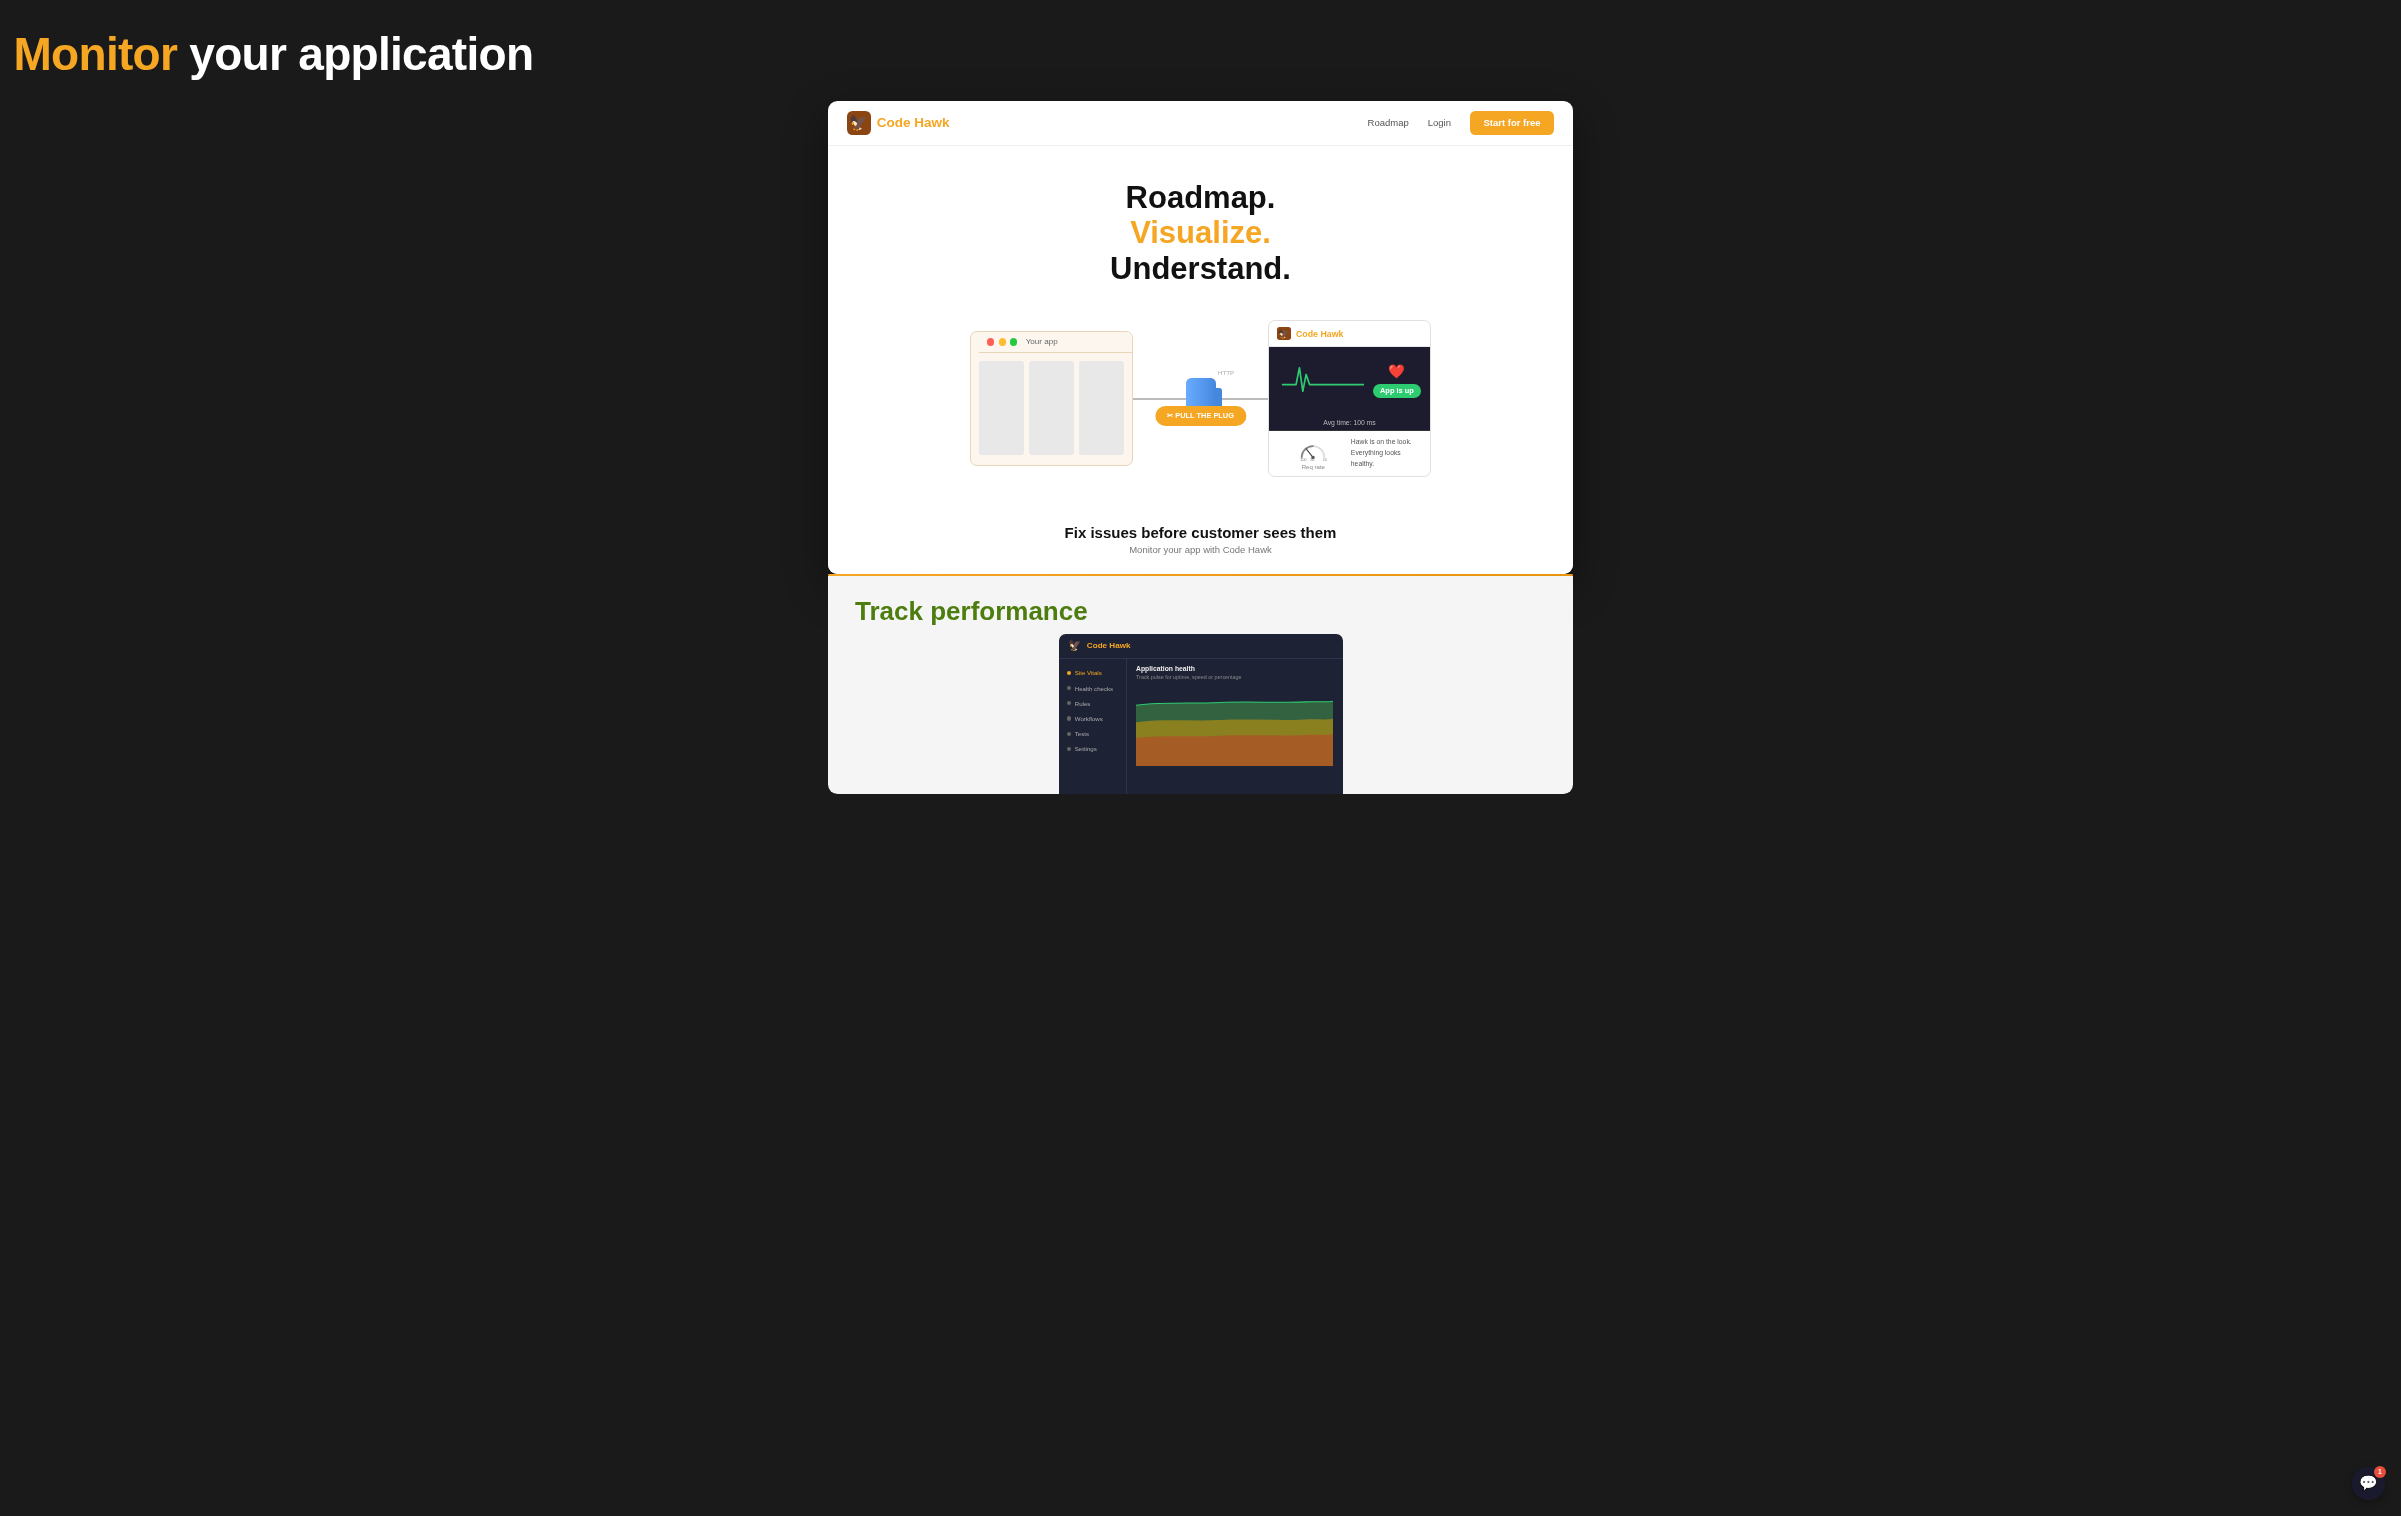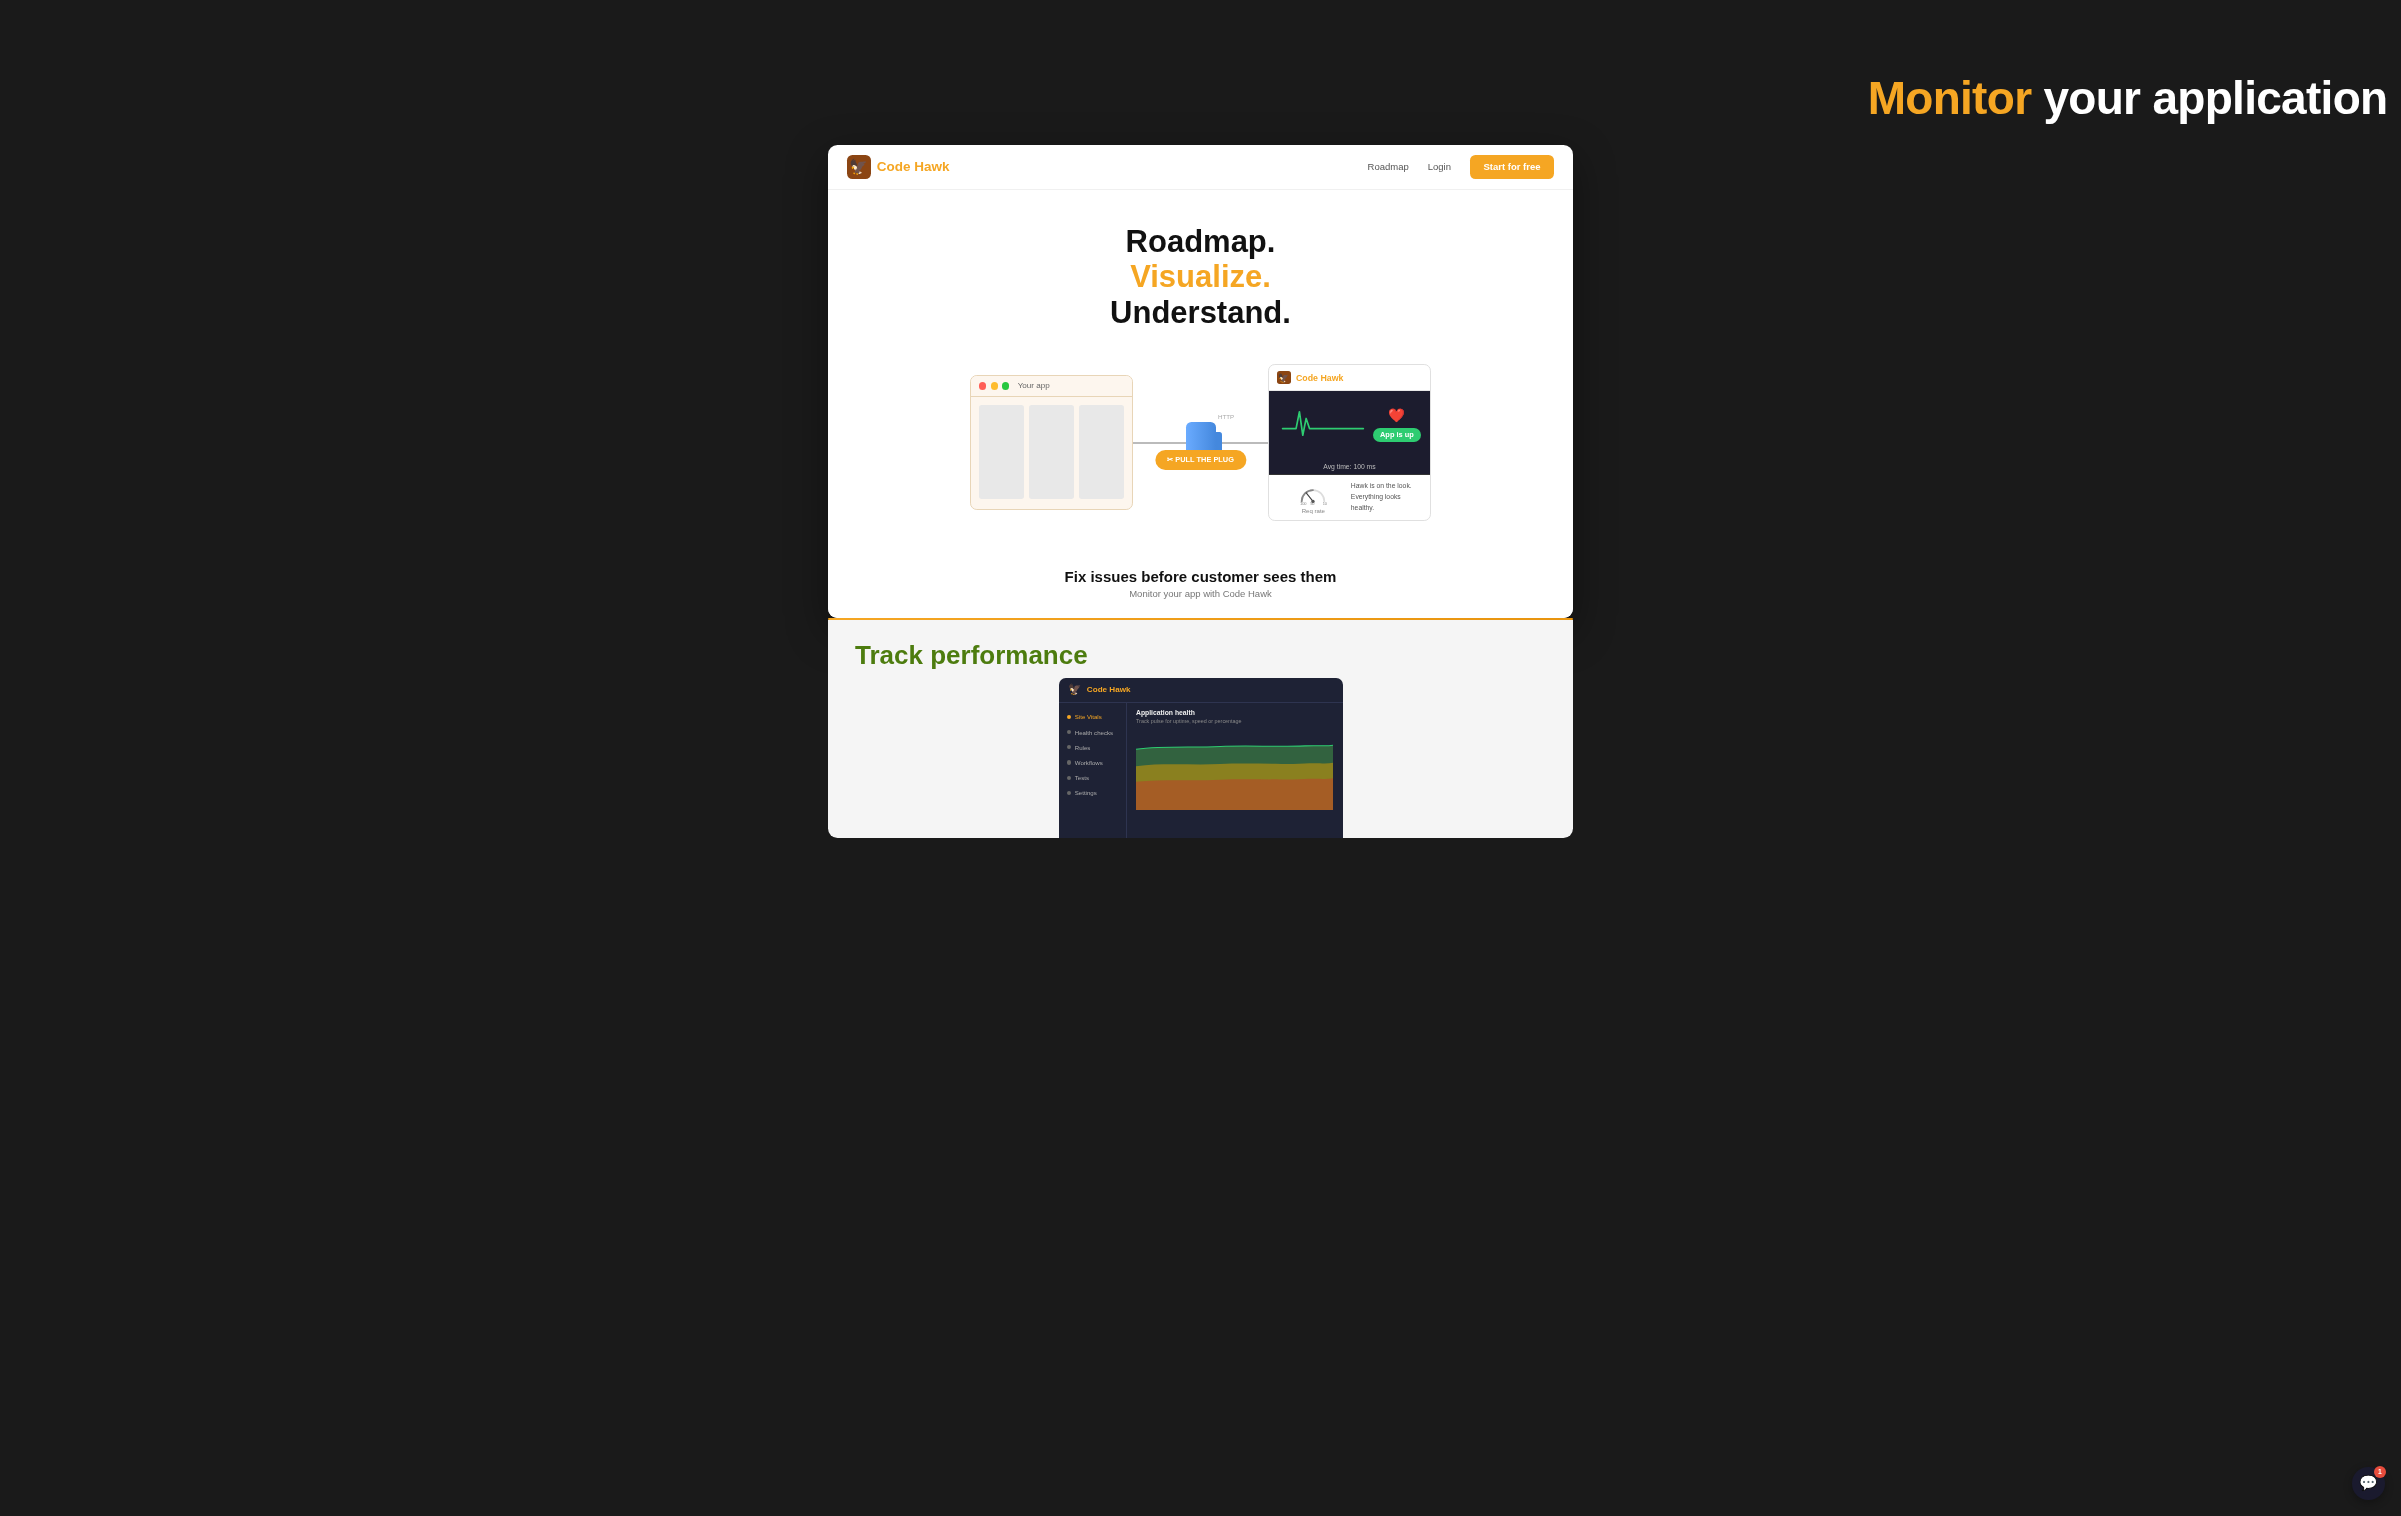--- a/index.html
+++ b/index.html
@@ -7,23 +7,22 @@
       background: #1a1a1a;
       font-family: -apple-system, BlinkMacSystemFont, 'Segoe UI', sans-serif;
       min-height: 100vh;
       display: flex;
       flex-direction: column;
       align-items: center;
     }
 
     .page-header {
       width: 100%;
-      text-align: right;
+      text-align: left;
       padding: 27px 13.5px 20.3px;
-      margin-top: 44px;
     }
     .page-header h1 {
       font-size: 46px;
       font-weight: 800;
       color: #ffffff;
       letter-spacing: -0.7px;
     }
     .page-header h1 span.orange {
       color: #f5a623;
     }
@@ -126,20 +125,21 @@
       overflow: hidden;
       flex-shrink: 0;
     }
     .app-window-titlebar {
       display: flex;
       align-items: center;
       gap: 4.1px;
       padding: 5.4px 8.1px;
       background: #fdf6ee;
       border-bottom: 0.7px solid #e8d5b7;
+      margin-left: 8px;
     }
     .dot-red { width: 7.4px; height: 7.4px; border-radius: 50%; background: #ff5f57; }
     .dot-yellow { width: 7.4px; height: 7.4px; border-radius: 50%; background: #febc2e; }
     .dot-green { width: 7.4px; height: 7.4px; border-radius: 50%; background: #28c840; }
     .app-window-title {
       font-size: 8.1px;
       color: #666;
       margin-left: 4.1px;
     }
     .app-window-content {

